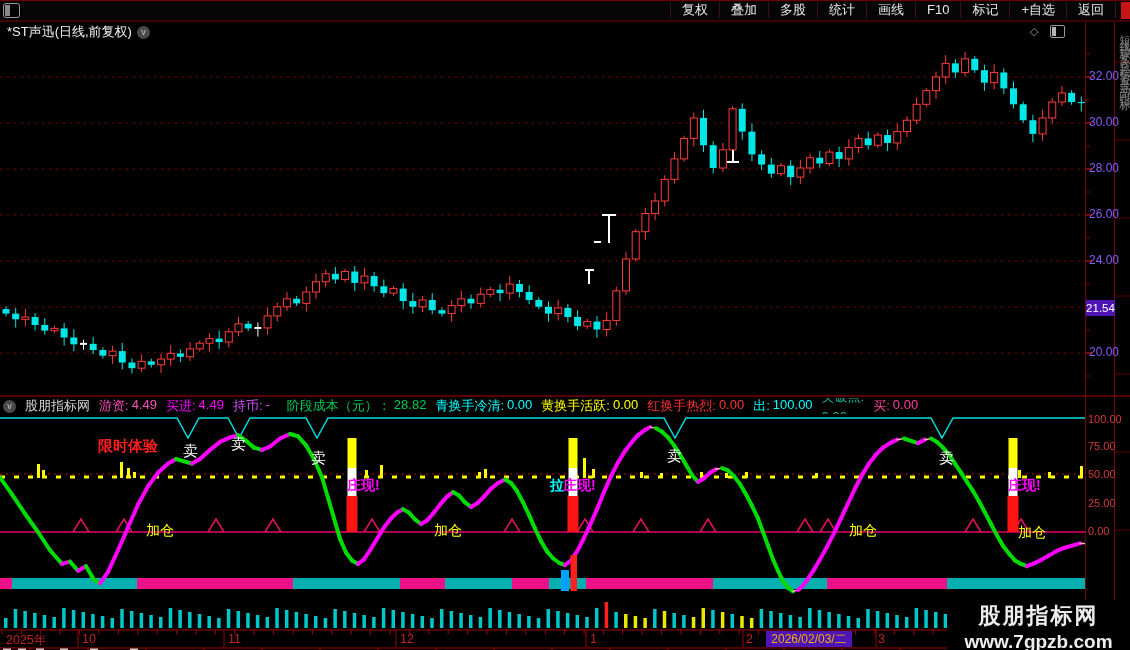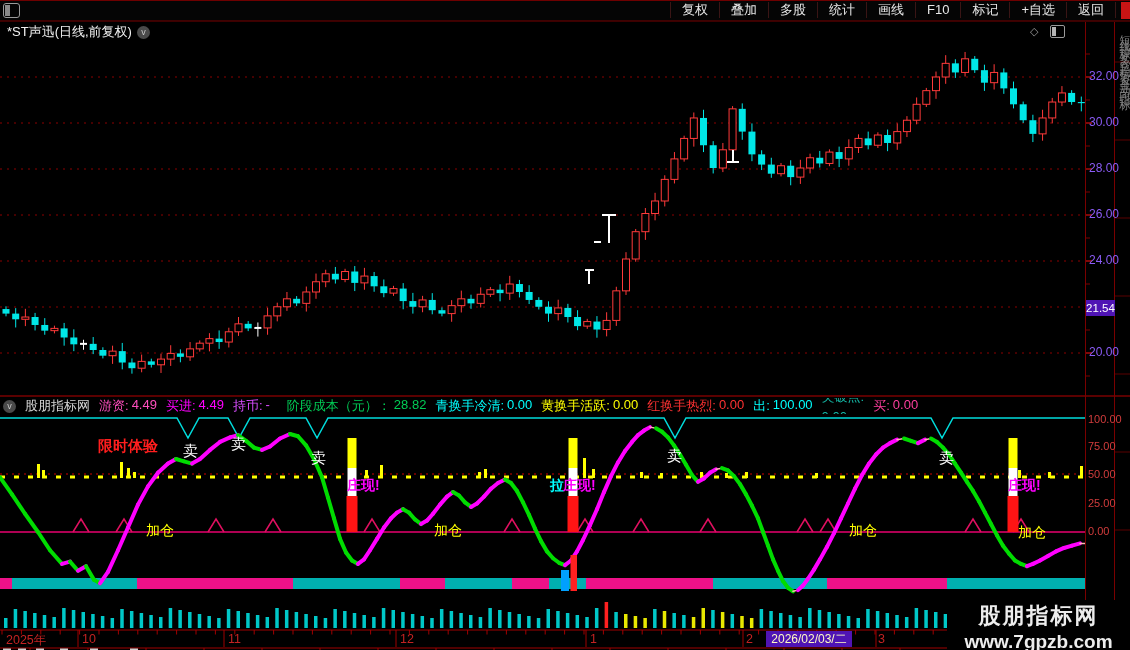--- a/index.html
+++ b/index.html
@@ -31,21 +31,21 @@
       text-align:center;line-height:16px;}
   
   #ind-header{left:3px;top:398px;width:1082px;height:16px;display:flex;align-items:center;gap:9px;
       font-size:13px;white-space:nowrap;overflow:hidden;}
   #ind-header .src{color:#d6d6d6;}
   .fld{display:flex;gap:3px;}
   
   .anno{position:absolute;white-space:nowrap;line-height:1;}
   
   .tl-label{font-size:12.5px;color:#c32222;top:632px;}
-  #date-tag{top:631px;height:16px;background:#4f14b4;color:#fef9c3;font-size:12px;text-align:center;line-height:16px;}
+  #date-tag{top:631px;height:16px;background:#4f14b4;color:#eab308;font-size:12px;text-align:center;line-height:16px;}
   
   #watermark{left:947px;top:600px;width:183px;height:50px;background:#000;color:#ededed;text-align:center;z-index:5;}
   #watermark .w1{font-size:22px;font-weight:bold;letter-spacing:2px;margin-top:1px;}
   #watermark .w2{font-size:19px;font-weight:bold;}
   
   #right-strip{left:1115px;top:22px;width:15px;height:628px;overflow:hidden;z-index:4;}
   #right-strip .vtext{position:absolute;left:2px;top:4px;writing-mode:vertical-rl;
       font-size:11px;color:#9a9a9a;letter-spacing:5px;opacity:.85;}
   svg{position:absolute;left:0;top:0;}
 </style>

